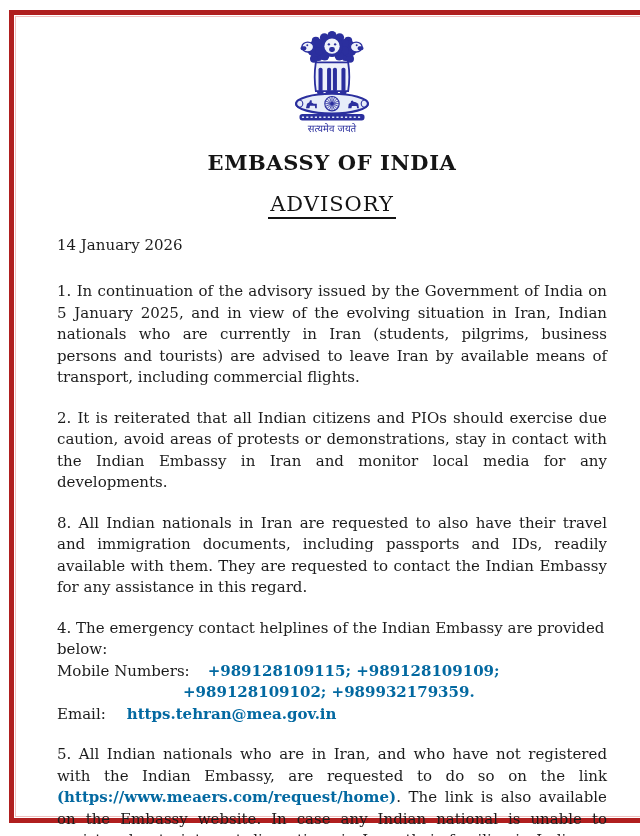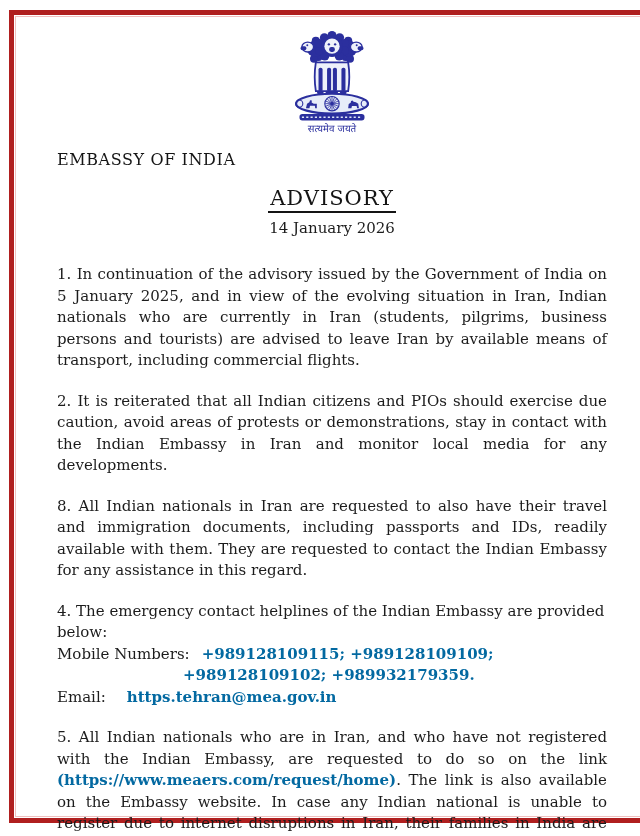--- a/index.html
+++ b/index.html
@@ -24,57 +24,57 @@
     inset: 1px;
     border: 1px solid #f0bfbf;
   }
   .content {
     position: absolute;
     left: 57px; right: 57px; top: 16px;
   }
   .emblem-wrap { text-align: center; padding-top: 5px; }
   .embassy-name {
     margin-top: 10px;
-    text-align: left;
-    font-size: 16px;
-    font-weight: normal;
+    text-align: center;
+    font-size: 21px;
+    font-weight: bold;
     letter-spacing: 0.6px;
     color: #151515;
   }
   .city {
     margin-top: 4px;
     text-align: center;
     font-size: 15px;
     letter-spacing: 0.5px;
   }
   .doc-title { margin-top: 17px; text-align: center; }
   .doc-title span {
     display: inline-block;
     font-size: 21px;
     font-weight: normal;
     letter-spacing: 1px;
     color: #141414;
     border-bottom: 2px solid #141414;
     padding: 0 2px 1px 2px;
   }
   .date {
-    margin-top: 6px;
-    text-align: center;
+    margin-top: 17px;
+    text-align: left;
     font-size: 15px;
   }
   .body-text {
     margin-top: 27px;
     font-size: 15px;
     line-height: 21.5px;
   }
   .para { text-align: justify; }
   .para + .para { margin-top: 19px; }
   .para b { color: #0369a1; }
   .p4-line { text-align: left; }
-  .p4-label { margin-right: 12px; }
+  .p4-label { margin-right: 18px; }
   .p4-indent { padding-left: 126px; font-weight: bold; }
   .email-label { margin-right: 21px; }
 </style>
 </head>
 <body>
 
 <div class="page">
   <div class="frame"></div>
 
   <div class="content">

